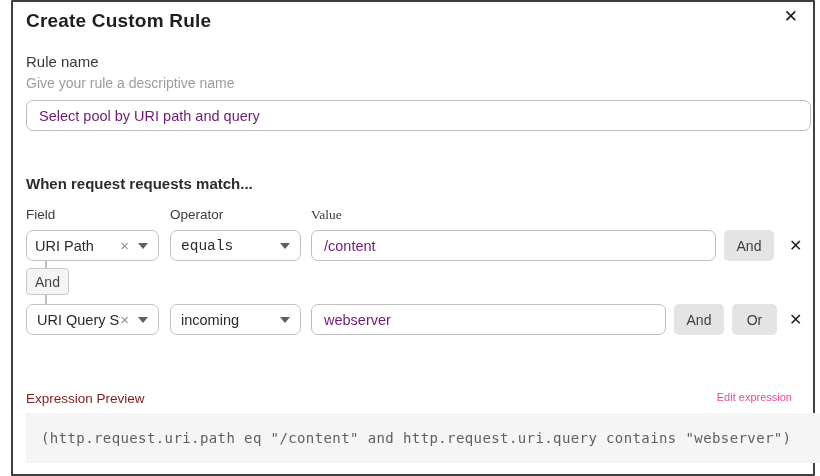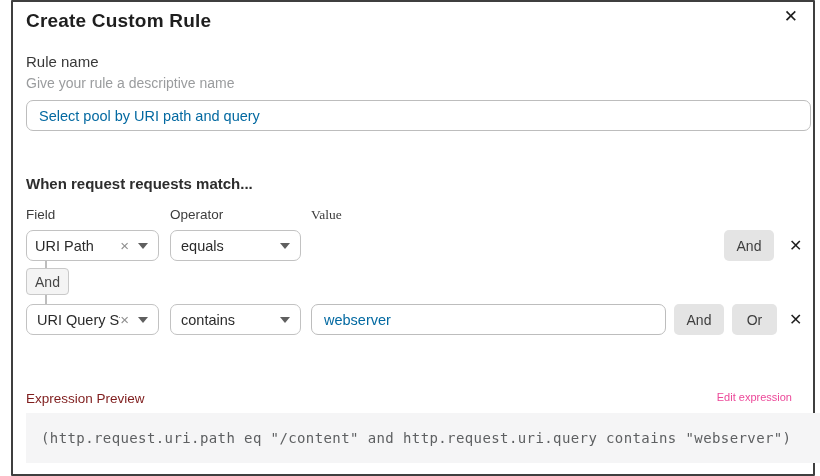--- a/index.html
+++ b/index.html
@@ -20,21 +20,21 @@
     font-size:17px; font-weight:700; color:#1c1c1c; cursor:pointer; line-height:1;
   }
 
   .lbl        { position:absolute; left:13px; font-size:15px; color:#383838; }
   .hint       { position:absolute; left:13px; top:73px; font-size:14px; color:#9a9c9e; }
 
   .text-input {
     position:absolute; height:31px;
     border:1px solid #bdbdbd; border-radius:7px; background:#fff;
     font-family:"Liberation Sans","DejaVu Sans",sans-serif;
-    font-size:14.5px; color:#0369a1; padding:0 12px; outline:none;
+    font-size:14.5px; color:#701a75; padding:0 12px; outline:none;
   }
   #name-input { left:13px; top:98px; width:785px; }
 
   .section-h {
     position:absolute; left:13px; top:173px;
     font-size:15px; font-weight:700; color:#2d2d2d;
   }
   .col-h { position:absolute; top:205px; font-size:13.5px; color:#3c3c3c; }
 
   .select {
@@ -97,38 +97,39 @@
 
   <div class="col-h" style="left:13px;">Field</div>
   <div class="col-h" style="left:157px;">Operator</div>
   <div class="col-h" style="left:298px;font-family:Liberation Serif, serif;">Value</div>
 
   <div class="select" style="left:13px; top:228px; width:133px;padding-left:8px;">
     <span class="sel-label">URI Path</span>
     <span class="clear-x">×</span>
     <span class="caret"></span>
   </div>
-  <div class="select" style="left:157px; top:228px; width:131px;">
+  <div class="select" style="left:157px; top:228px; width:131px;font-family:Liberation Mono, monospace;">
     <span class="sel-label">equals</span>
     <span class="caret"></span>
   </div>
+  <input class="text-input" type="text" style="left: 298px; top: 228px; width: 405px;" value="/content">
   <button class="gray-btn" style="left:711px; top:228px; width:50px;">And</button>
   <div class="remove-x" style="left:776px; top:236px;">✕</div>
 
   <div class="conn-line" style="top:259px; height:8px;"></div>
   <div class="and-badge">And</div>
   <div class="conn-line" style="top:293px; height:10px;"></div>
 
   <div class="select" style="left:13px; top:302px; width:133px;">
     <span class="sel-label">URI Query St...</span>
     <span class="clear-x">×</span>
     <span class="caret"></span>
   </div>
   <div class="select" style="left:157px; top:302px; width:131px;">
-    <span class="sel-label">contains</span>
+    <span class="sel-label">incoming</span>
     <span class="caret"></span>
   </div>
   <input class="text-input" type="text" style="left: 298px; top: 302px; width: 355px;" value="webserver">
   <button class="gray-btn" style="left:661px; top:302px; width:50px;">And</button>
   <button class="gray-btn" style="left:719px; top:302px; width:45px;">Or</button>
   <div class="remove-x" style="left:776px; top:310px;">✕</div>
 
   <div class="expr-label">Expression Preview</div>
   <a class="edit-link" href="#">Edit expression</a>
   <div class="code-block">(http.request.uri.path eq "/content" and http.request.uri.query contains "webserver")</div>

